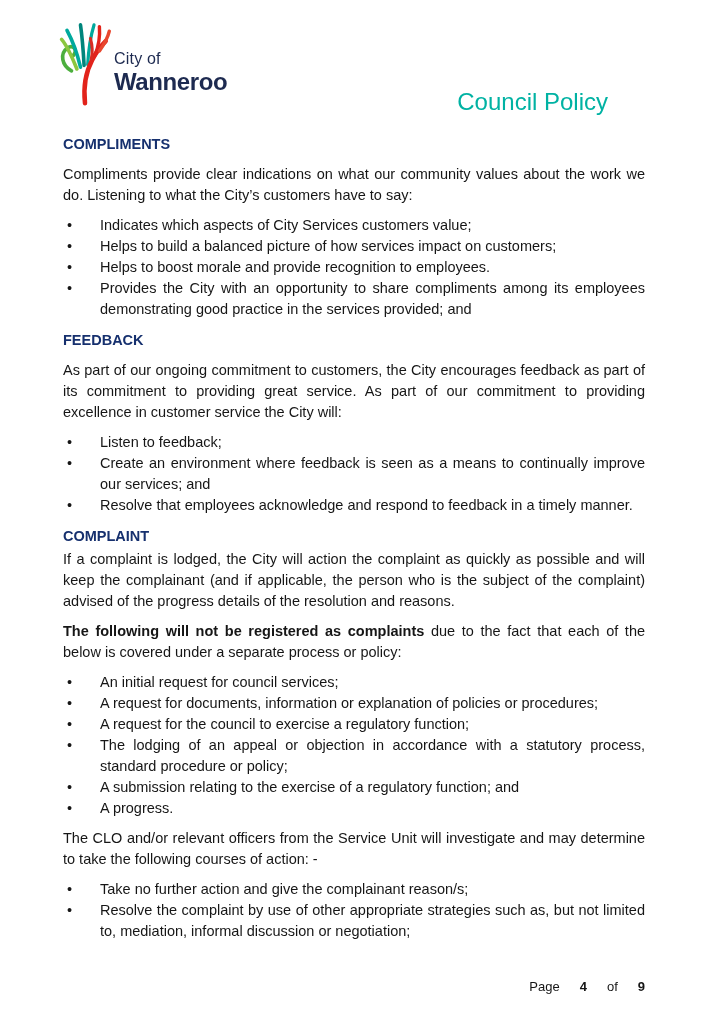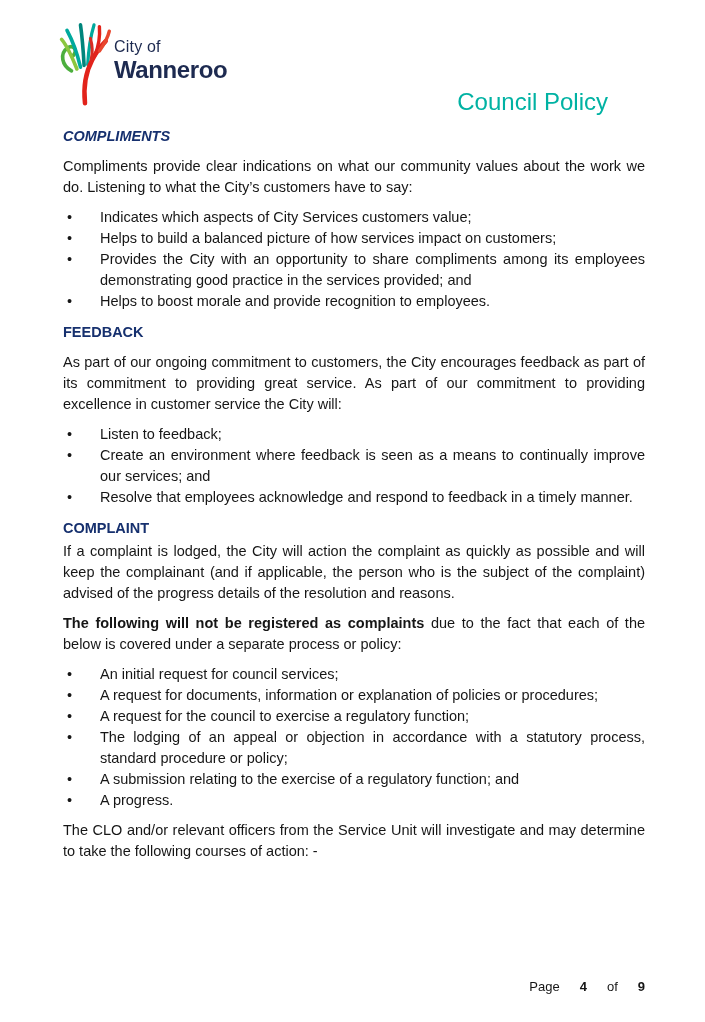--- a/index.html
+++ b/index.html
@@ -23,20 +23,21 @@
     overflow:hidden;
   }
   
   .header{
     position:relative;
     height:112px;
     padding:12px 60px 0 58px;
   }
   .logo{
     display:flex;
+    align-items:center;
   }
   .logo-icon{
     width:54px;
     height:96px;
     flex:0 0 auto;
   }
   .logo-text{
     display:flex;
     flex-direction:column;
     margin:26px 0 0 2px;
@@ -66,21 +67,21 @@
     font-size:14.5px;
     line-height:21px;
   }
   .content h2{
     font-size:14.5px;
     line-height:18px;
     font-weight:bold;
     color:var(--heading-navy);
     margin:11px 0 11px 0;
   }
-  .content h2:first-child{margin-top:0;font-style:italic;}
+  .content h2:first-child{margin-top:8px;}
   .content p{
     margin:0 0 9px 0;
     text-align:justify;
   }
   .content p.tight{margin-top:-7px;}
   .content ul{
     list-style:none;
     margin:0 0 9px 0;
   }
   .content li{
@@ -135,42 +136,46 @@
     </div>
     <div class="doc-title">Council Policy</div>
   </div>
 
   <div class="content" id="content">
       <h2>COMPLIMENTS</h2>
       <p>Compliments provide clear indications on what our community values about the work we do. Listening to what the City’s customers have to say:</p>
       <ul>
         <li>Indicates which aspects of City Services customers value;</li>
         <li>Helps to build a balanced picture of how services impact on customers;</li>
+        <li>Helps to boost morale and provide recognition to employees.</li>
         <li>Provides the City with an opportunity to share compliments among its employees demonstrating good practice in the services provided; and</li>
-        <li>Helps to boost morale and provide recognition to employees.</li>
       </ul>
       <h2>FEEDBACK</h2>
       <p>As part of our ongoing commitment to customers, the City encourages feedback as part of its commitment to providing great service. As part of our commitment to providing excellence in customer service the City will:</p>
       <ul>
         <li>Listen to feedback;</li>
         <li>Create an environment where feedback is seen as a means to continually improve our services; and</li>
         <li>Resolve that employees acknowledge and respond to feedback in a timely manner.</li>
       </ul>
       <h2>COMPLAINT</h2>
       <p class="tight">If a complaint is lodged, the City will action the complaint as quickly as possible and will keep the complainant (and if applicable, the person who is the subject of the complaint) advised of the progress details of the resolution and reasons.</p>
       <p><strong>The following will not be registered as complaints</strong><span> due to the fact that each of the below is covered under a separate process or policy:</span></p>
       <ul>
         <li>An initial request for council services;</li>
         <li>A request for documents, information or explanation of policies or procedures;</li>
         <li>A request for the council to exercise a regulatory function;</li>
         <li>The lodging of an appeal or objection in accordance with a statutory process, standard procedure or policy;</li>
         <li>A submission relating to the exercise of a regulatory function; and</li>
         <li>A progress.</li>
       </ul>
       <p>The CLO and/or relevant officers from the Service Unit will investigate and may determine to take the following courses of action: -</p>
+      <ul>
+        <li>Take no further action and give the complainant reason/s;</li>
+        <li>Resolve the complaint by use of other appropriate strategies such as, but not limited to, mediation, informal discussion or negotiation;</li>
+      </ul>
     </div>
 
   <div class="footer">
     <span>Page</span>
     <span class="b">4</span>
     <span>of</span>
     <span class="b">9</span>
   </div>
 
 </div>

